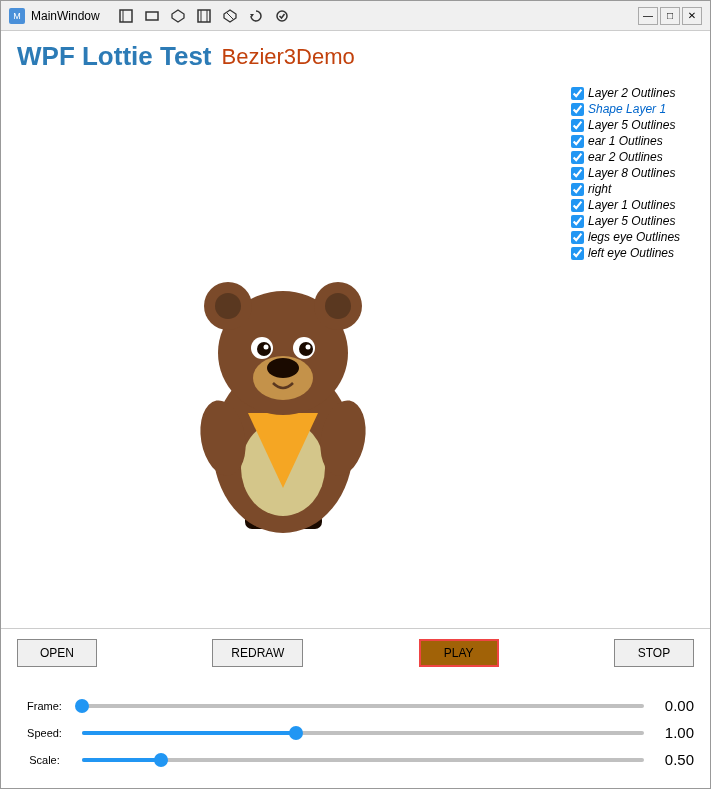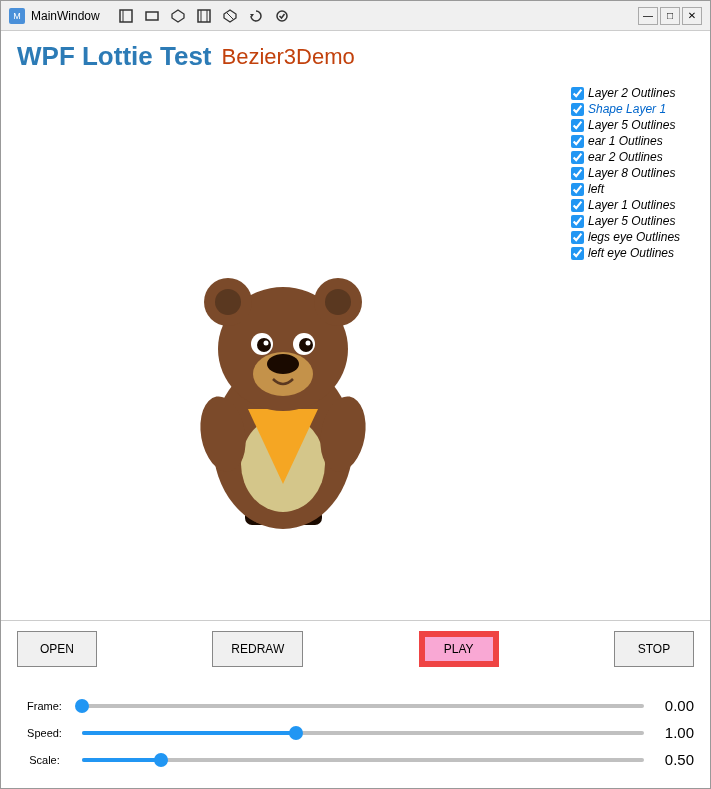--- a/index.html
+++ b/index.html
@@ -159,22 +159,22 @@
     }
     .action-btn {
       padding: 5px 18px;
       border: 1px solid #888;
       background: #f0f0f0;
       cursor: pointer;
       font-size: 12px;
       min-width: 80px;
     }
     .action-btn.active {
-      border: 6px solid #ef4444;
-      background: #f9a8d4;
+      border: 2px solid #ef4444;
+      background: #a16207;
     }
 
     .slider-row {
       display: flex;
       align-items: center;
       margin-bottom: 10px;
       gap: 10px;
     }
     .slider-label {
       width: 55px;
@@ -346,21 +346,21 @@
         <div class="layer-item">
           <input type="checkbox" checked="" style="">
           <span class="layer-label">ear 2 Outlines</span>
         </div>
         <div class="layer-item">
           <input type="checkbox" checked="" style="">
           <span class="layer-label">Layer 8 Outlines</span>
         </div>
         <div class="layer-item">
           <input type="checkbox" checked="" style="">
-          <span class="layer-label">left</span>
+          <span class="layer-label">right</span>
         </div>
         <div class="layer-item">
           <input type="checkbox" checked="" style="">
           <span class="layer-label">Layer 1 Outlines</span>
         </div>
         <div class="layer-item">
           <input type="checkbox" checked="" style="">
           <span class="layer-label">Layer 5 Outlines</span>
         </div>
         <div class="layer-item">

